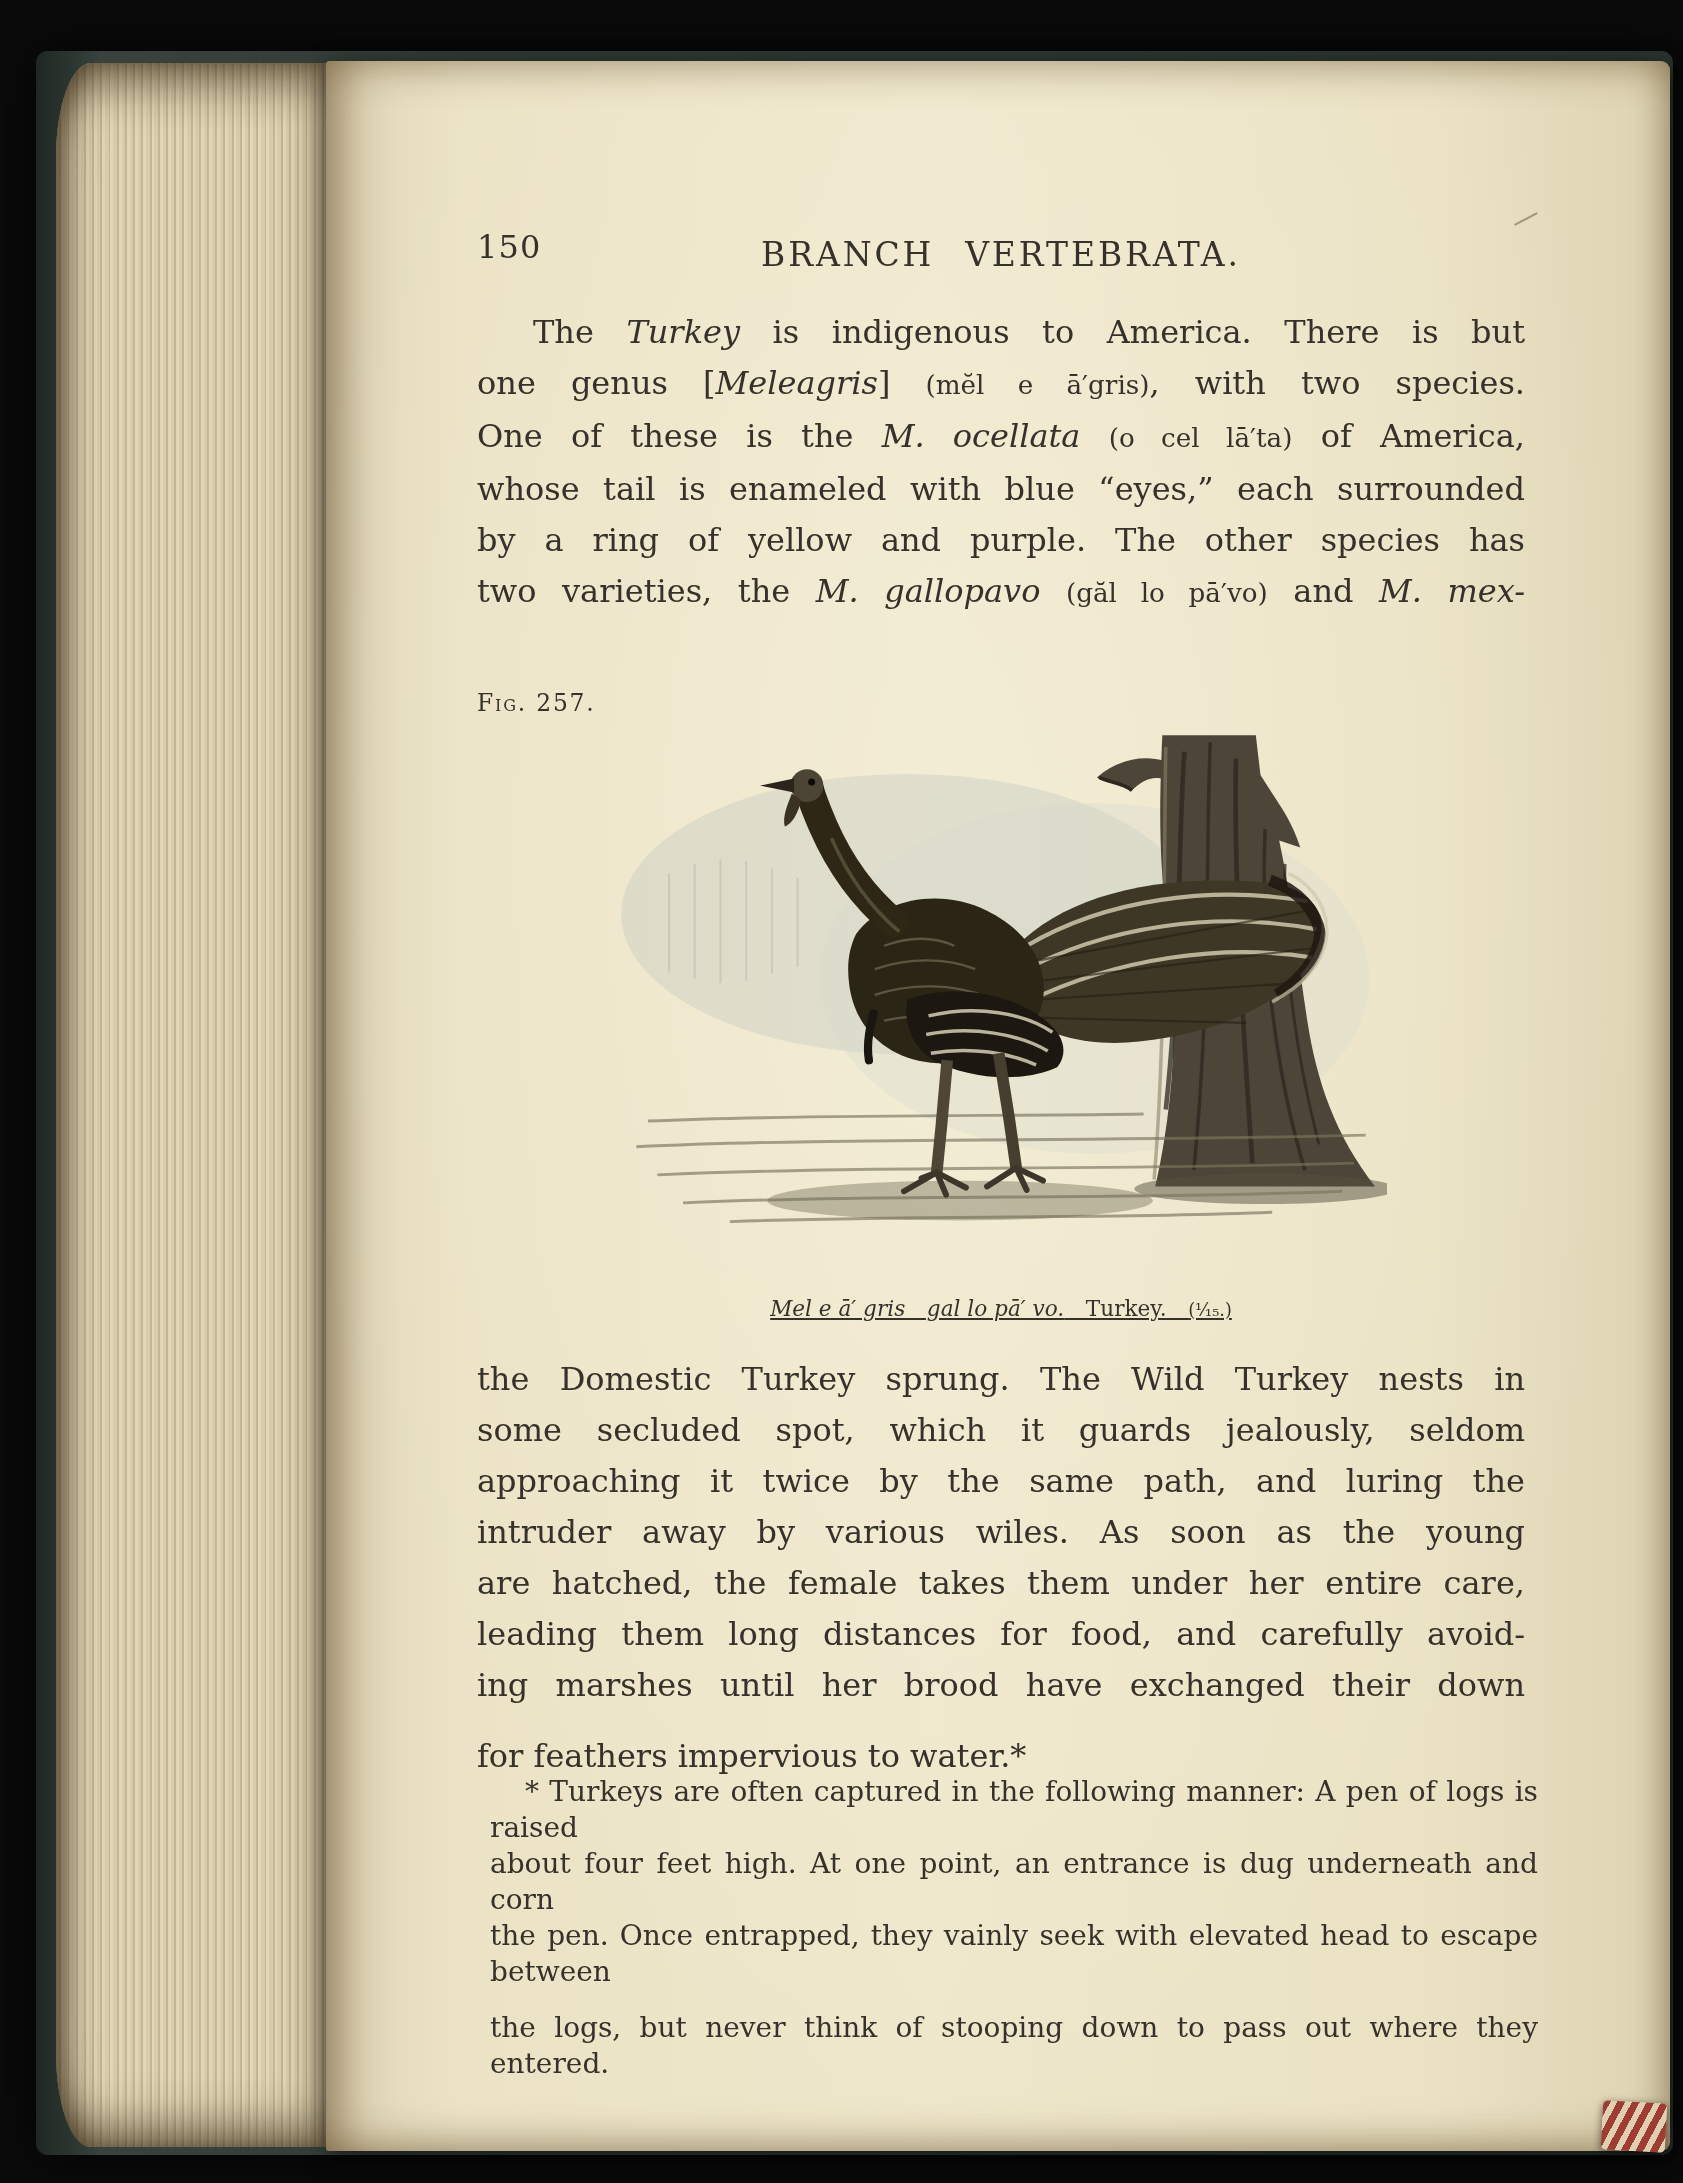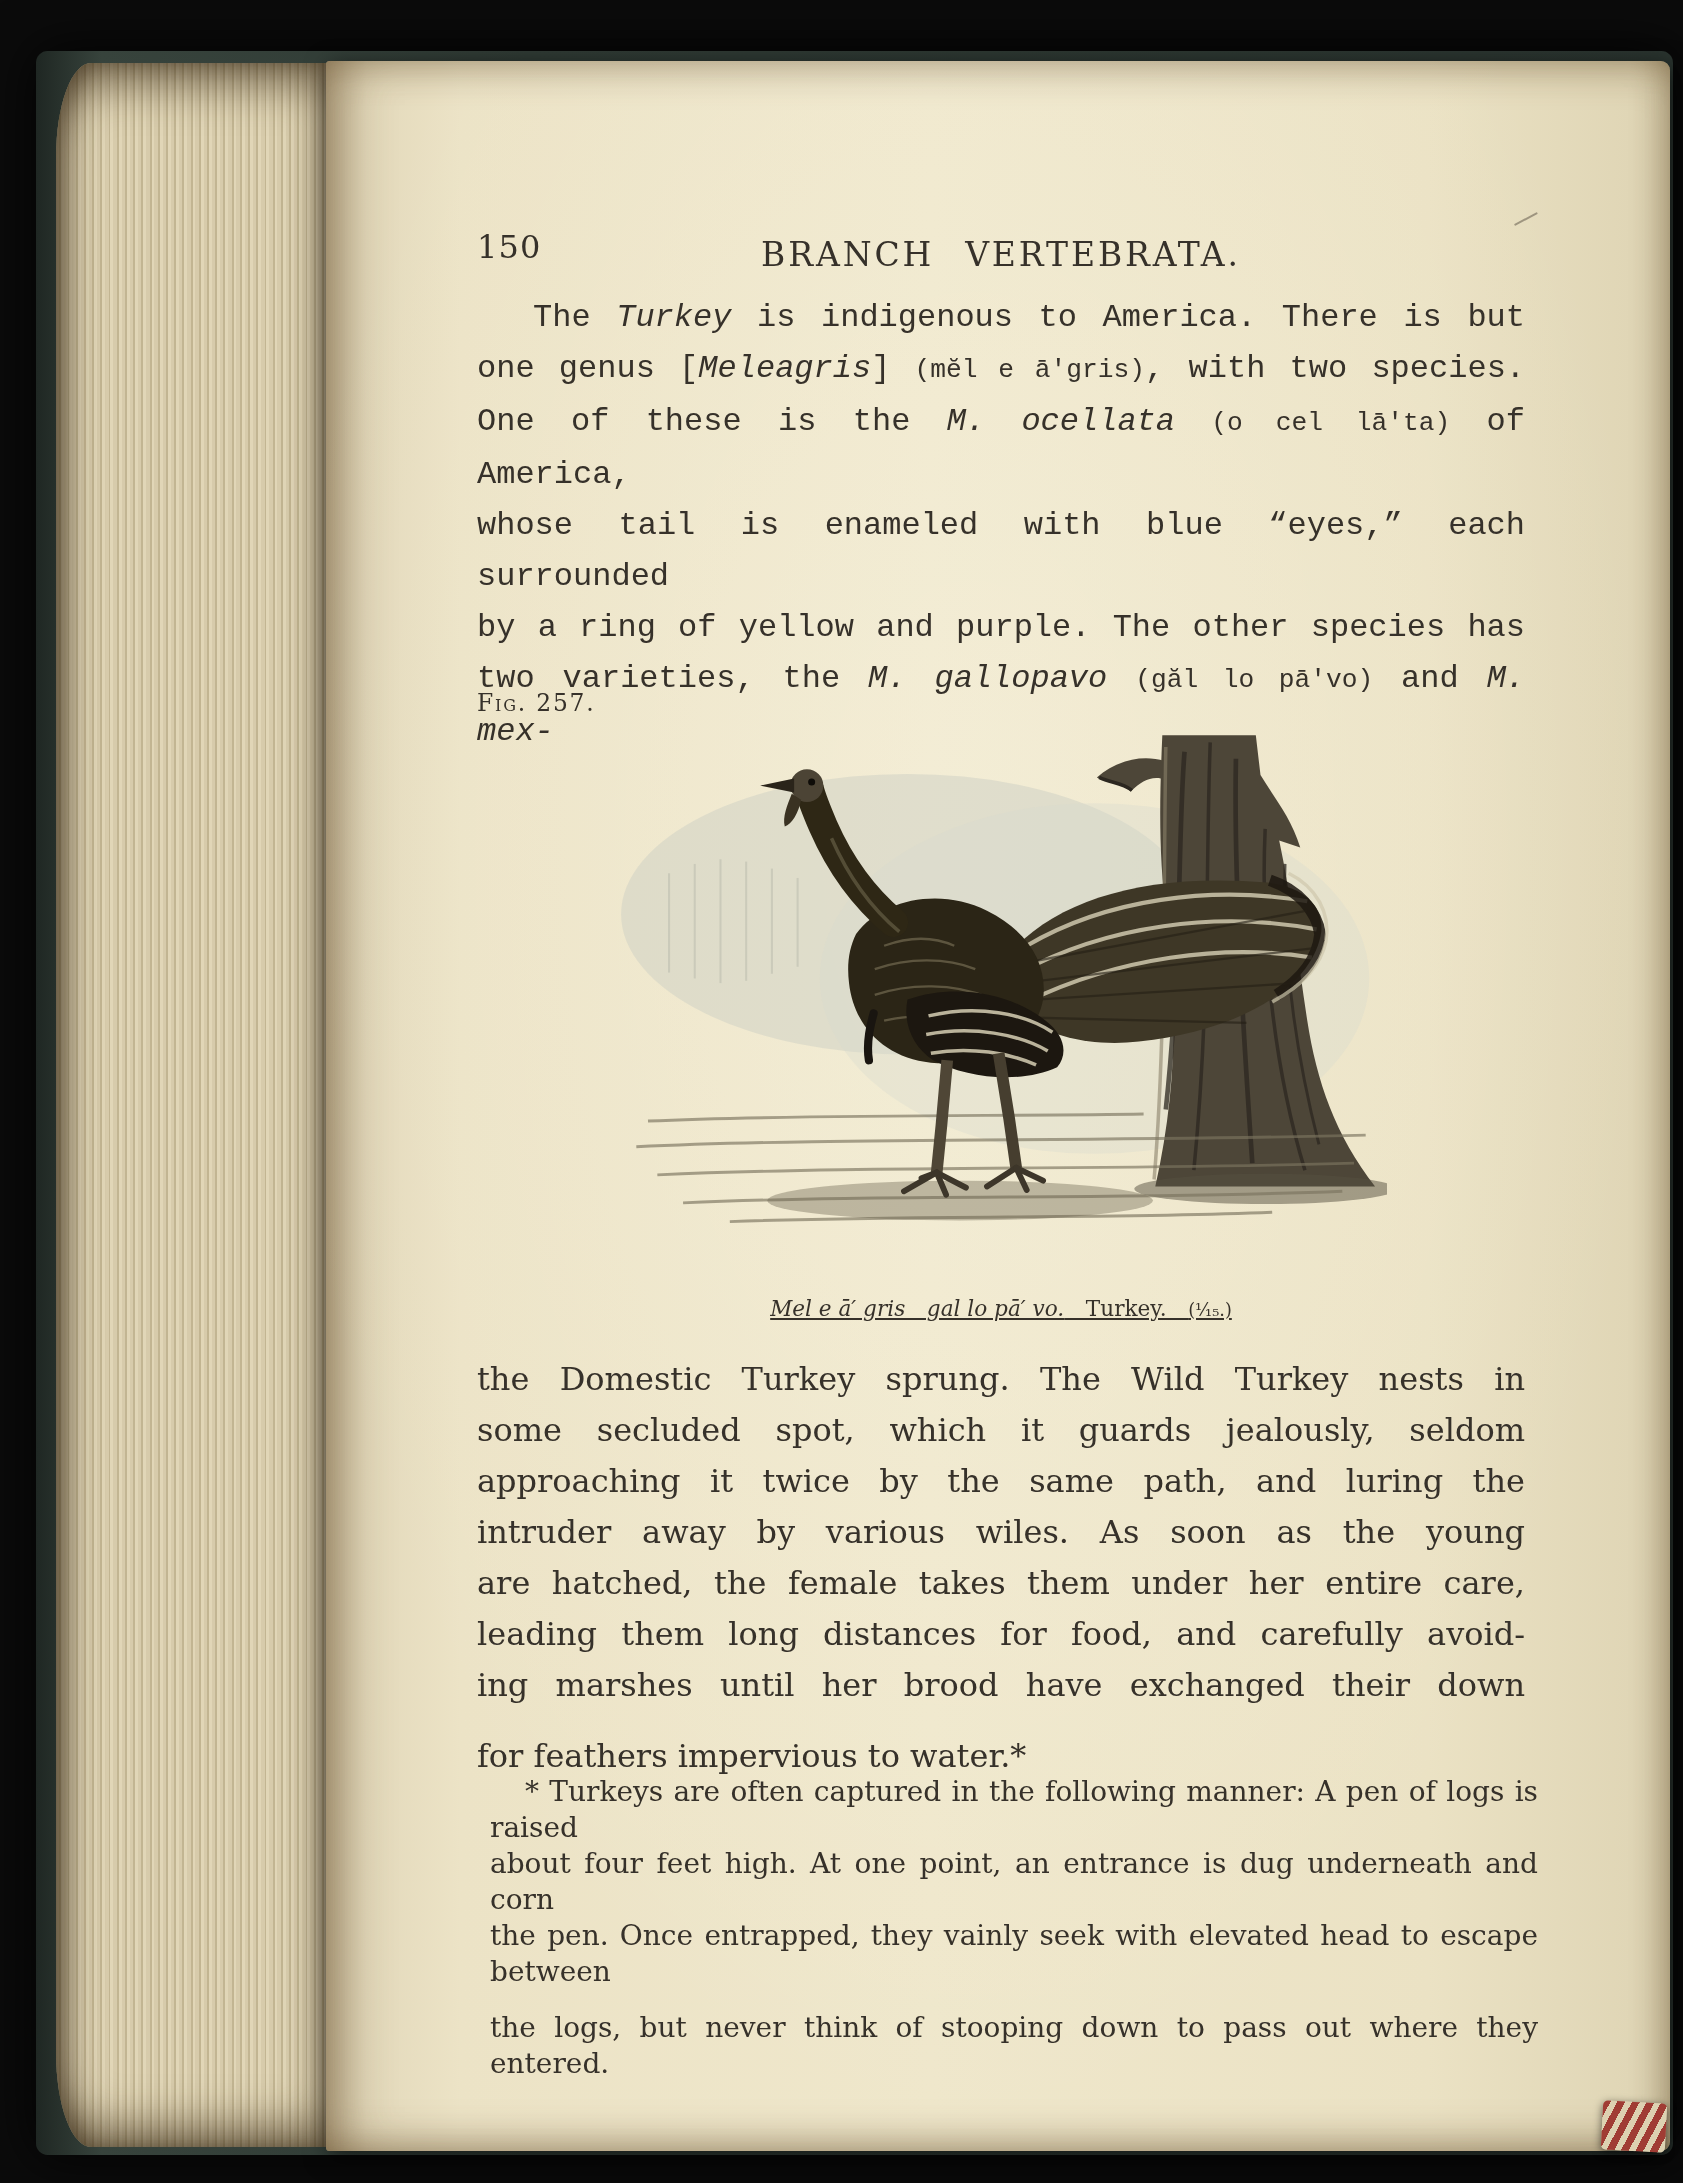--- a/index.html
+++ b/index.html
@@ -37,21 +37,21 @@
         box-shadow:0 2.3px 8.2px rgba(0,0,0,.6);}
 
   
   .ink{color:#36312a;}
   .header-row{position:absolute;top:167px;left:151px;width:1048px;height:47px;}
   .pageno{position:absolute;left:0;top:0;font-size:32px;letter-spacing:1.2px;}
   .runhead{position:absolute;left:0;top:7px;width:100%;text-align:center;font-size:33px;
            letter-spacing:2.9px;word-spacing:17.5px;}
 
   .para{position:absolute;left:151px;width:1048px;font-size:32px;line-height:51px;}
-  .para1{top:231px;font-family:Liberation Mono, monospace;}
+  .para1{top:246px;}
   .para2{top:1293px;}
 
   .tline{text-align:justify;text-align-last:justify;}
   .tline.noj{text-align-last:left;margin-top:20px;}
   .para .tline.ind{text-indent:56px;}
 
   .it{font-style:italic;}
   .pr{font-size:0.82em;}
 
   .figlabel{position:absolute;top:628px;left:151px;width:1048px;text-align:left;

